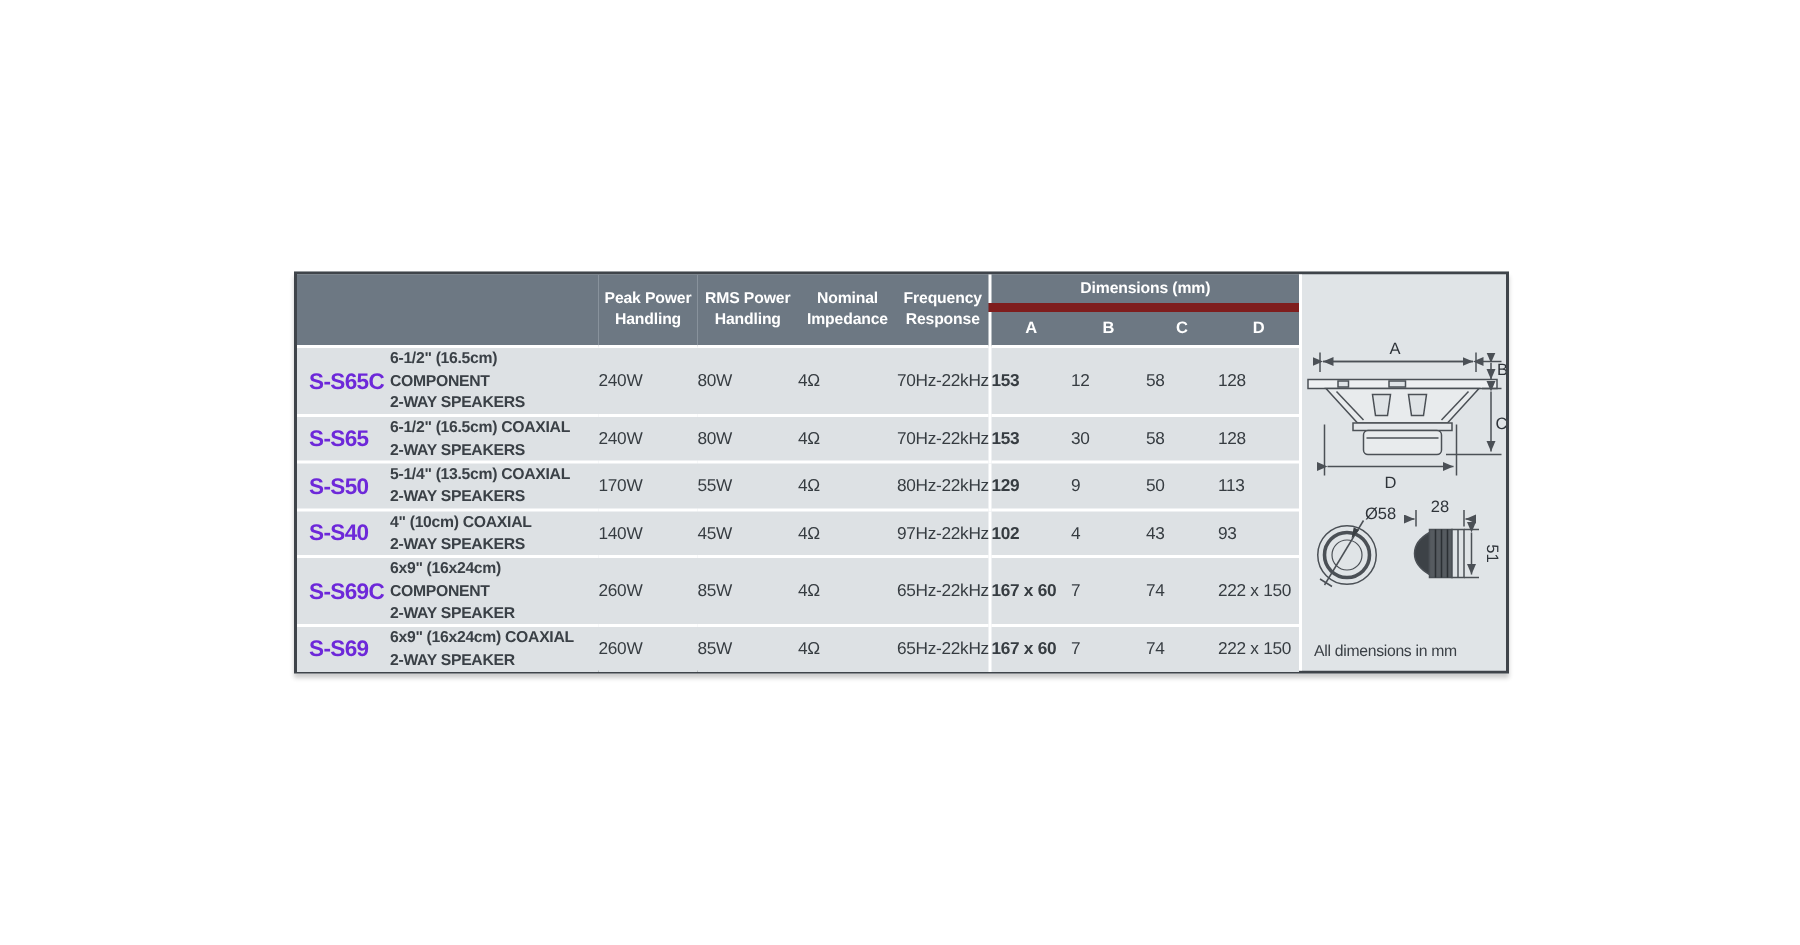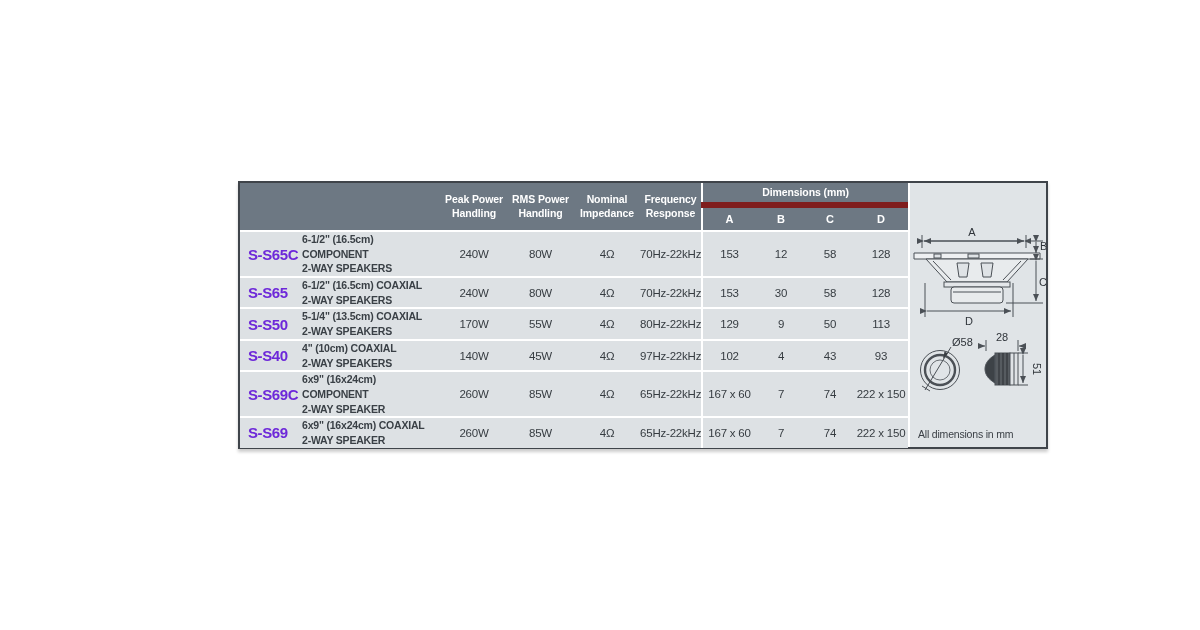--- a/index.html
+++ b/index.html
@@ -4,38 +4,37 @@
 <style>
   * { margin:0; padding:0; box-sizing:border-box; }
   html,body { width:1200px; height:630px; background:#ffffff; font-family:"Liberation Sans", sans-serif; }
   .page { position:relative; width:1200px; height:630px; background:#ffffff; overflow:hidden; }
 
   .spec-card {
     position:absolute; left:196px; top:181px; width:810px; height:268px;
     border:2px solid #3f444a; display:flex;
     box-shadow:0 3px 3px rgba(0,0,0,0.20);
     background:#dde1e4;
-    margin-left:42px;
   }
 
   table.spec-table { width:668px; height:100%; border-collapse:collapse; table-layout:fixed; }
   .spec-table th, .spec-table td { vertical-align:middle; }
 
   .spec-table thead th {
     background:#6d7883; color:#ffffff; font-weight:bold; font-size:10.5px;
     letter-spacing:-0.1px; line-height:1.3; text-align:center; white-space:pre-line;
   }
   th.dims-title { height:22px; border-bottom:6px solid #7f1d1d; font-size:10.5px; }
   tr.dims-sub th { height:26px; font-size:11px; }
-  .sep-left { border-left:2px solid #ffffff; }
+  .sep-left { border-left:2px solid #ffffff;font-weight:bold; }
 
   .spec-table tbody td { background:#dde1e4; border-top:2px solid #ffffff; }
   td.model-cell { font-weight:bold; font-size:15px; color:#6d28d9; padding-left:8px; letter-spacing:-0.4px; white-space:nowrap; }
   td.desc-cell  { font-weight:bold; font-size:10.5px; color:#3a4046; letter-spacing:-0.2px; line-height:1.4; white-space:pre-line; }
-  td.val-cell   { font-size:11.5px; color:#363c41; text-align:center; letter-spacing:-0.2px; white-space:nowrap; }
+  td.val-cell   { font-size:11.5px; color:#363c41; text-align:left; letter-spacing:-0.2px; white-space:nowrap; }
 
   .diagram-panel {
     width:138px; background:#e0e4e7; border-left:2px solid #ffffff;
     position:relative;
   }
   .diagram-panel svg { position:absolute; left:0; top:0; }
   .dims-note {
     position:absolute; left:8px; bottom:7px;
     font-size:10.5px; color:#3b4046; letter-spacing:-0.2px; white-space:nowrap;
   }

